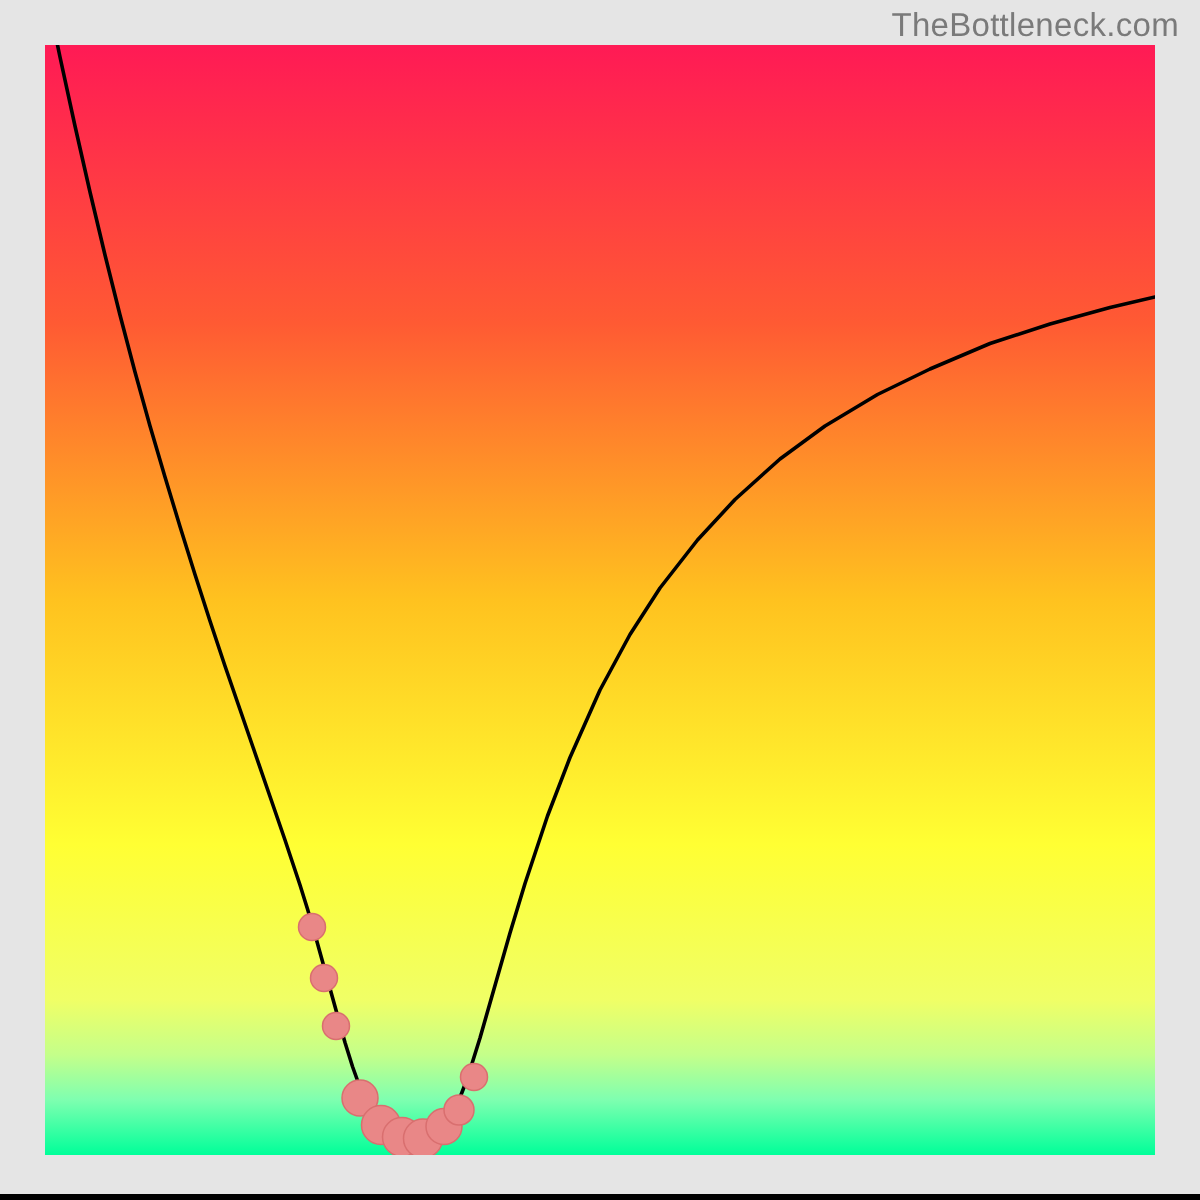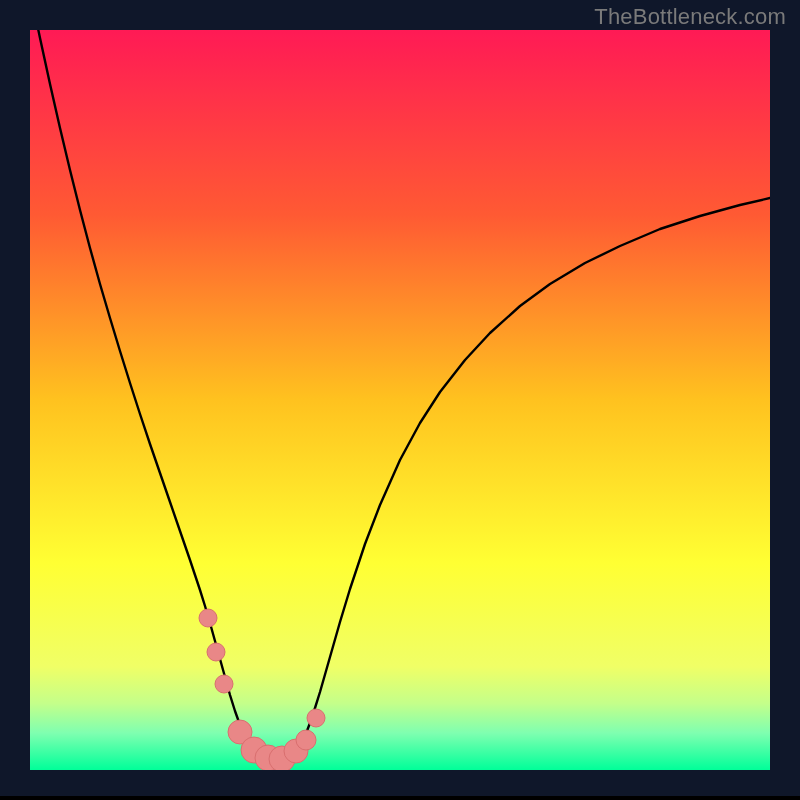--- a/index.html
+++ b/index.html
@@ -9,21 +9,21 @@
     height: 800px;
     background: #000000;
     overflow: hidden;
     font-family: Arial, Helvetica, sans-serif;
   }
   .frame {
     position: absolute;
     inset: 0;
     width: 800px;
     height: 796px;
-    background: #0f172a;
+    background: #e5e5e5;
   }
   .watermark {
     position: absolute;
     top: 4px;
     right: 14px;
     color: #7a7a7a;
     font-size: 22px;
     font-weight: 500;
     letter-spacing: 0.2px;
     z-index: 5;

